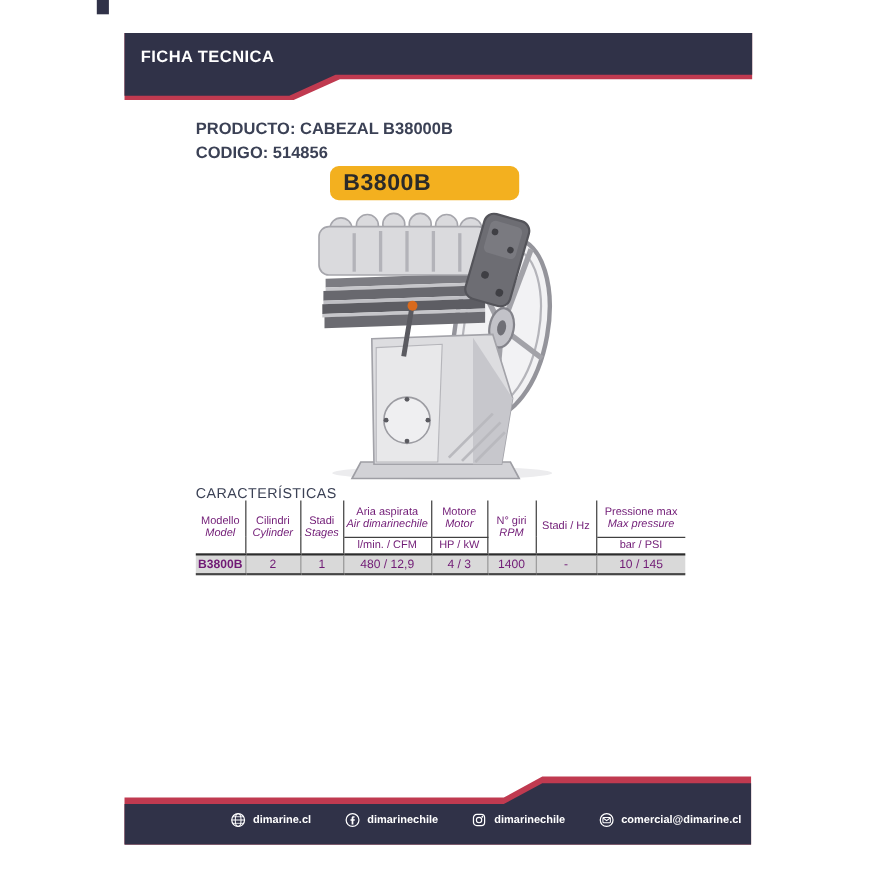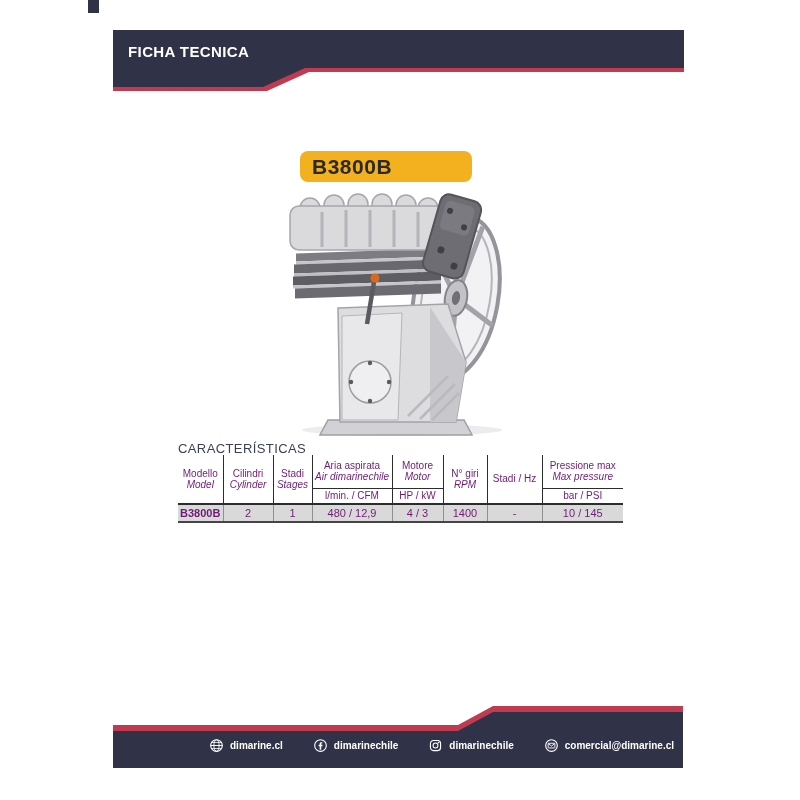--- a/index.html
+++ b/index.html
@@ -49,20 +49,22 @@
 
 <div class="header">
   <svg width="571" height="62" viewBox="0 0 571 62">
     <polygon points="0,0 571,0 571,42 196,42 154,61 0,61" fill="#c03a50"></polygon>
     <polygon points="0,0 571,0 571,38 192,38 150,57 0,57" fill="#303248"></polygon>
   </svg>
   <div class="header-title">FICHA TECNICA</div>
 </div>
 
 <div class="product-lines">
+  <div>PRODUCTO: CABEZAL B38000B</div>
+  <div>CODIGO: 514856</div>
 </div>
 
 <div class="badge">B3800B</div>
 
 <svg class="product-art" viewBox="0 0 250 250">
 
   <ellipse cx="122" cy="240" rx="100" ry="6" fill="#ececee"></ellipse>
 
   <g transform="rotate(10 176 108)">
     <ellipse cx="176" cy="108" rx="42" ry="82" fill="#f2f2f4" stroke="#94949b" stroke-width="4"></ellipse>

